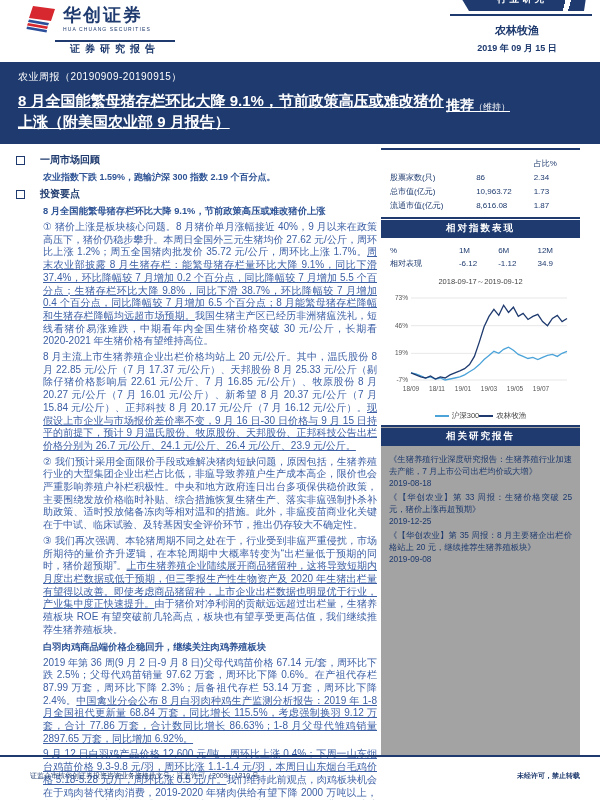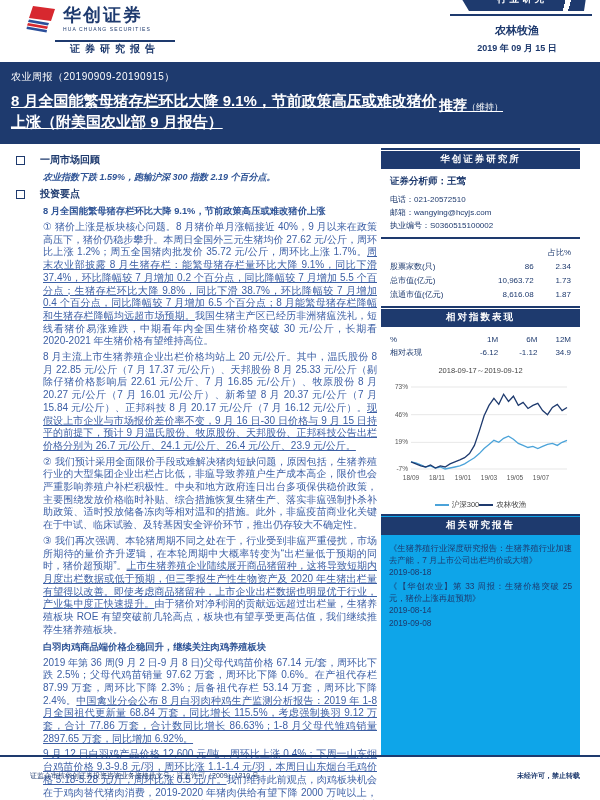--- a/index.html
+++ b/index.html
@@ -15,58 +15,58 @@
                text-align:center;font-size:10px;font-weight:bold;letter-spacing:5px;color:#1e3a6e;}
   .top-right{position:absolute;right:8px;top:0;width:150px;text-align:center;}
   .badge{height:20px;margin:-9px 5px 0 15px;background:linear-gradient(105deg,#1e3a6e 0 82%,#fff 82% 86%,#1e3a6e 86%);
          clip-path:polygon(0 0,100% 0,calc(100% - 3px) 100%,12px 100%);
          color:#fff;font-size:9.5px;font-weight:bold;letter-spacing:3px;line-height:16px;}
   .badge-rule{height:2px;background:#1e3a6e;margin:3px 0 0 8px;}
   .industry{margin-top:7px;font-size:11px;font-weight:bold;color:#1e3a6e;}
   .date{margin-top:4px;font-size:9px;font-weight:bold;color:#1e3a6e;}
   
   .banner{position:absolute;top:62px;left:0;width:600px;height:82px;background:#1e3a6e;color:#fff;
-          box-sizing:border-box;padding:8px 0 0 11px;}
+          box-sizing:border-box;padding:8px 0 0 18px;}
   .series{font-size:10px;letter-spacing:0.5px;}
   .banner-row{display:flex;text-decoration:underline;}
   .title{width:428px;font-size:15px;font-weight:bold;line-height:21px;margin:6px 0 0;}
   .rating{width:140px;padding-top:12px;white-space:nowrap;}
   .rating-main{font-size:14px;font-weight:bold;}
   .rating-sub{font-size:9px;}
   
   .content{position:absolute;top:148px;left:0;right:0;bottom:45px;display:flex;}
   .left-col{width:381px;box-sizing:border-box;padding:2px 4px 0 16px;}
   .sec-head{display:flex;align-items:center;font-size:10px;font-weight:bold;color:#1e3a6e;margin:3px 0 4px;}
   .square{width:7px;height:7px;border:1.3px solid #1e3a6e;margin-right:15px;flex:none;}
-  .lead{margin-left:27px;font-weight:bold;color:#2f5496;font-size:9px;line-height:13px;font-style:italic;}
+  .lead{margin-left:27px;font-weight:bold;color:#2f5496;font-size:9px;line-height:13px;}
   .sub-head{margin-left:27px;font-weight:bold;color:#2f5496;font-size:9.3px;margin-top:4px;line-height:13px;}
   .para{margin:3px 0 0 27px;color:#3c5fa5;font-size:10px;line-height:12.7px;text-align:justify;}
   .para .u{text-decoration:underline;}
   .risk{display:flex;margin-top:6px;font-size:9px;color:#2f5496;align-items:center;}
   .risk-bullet{color:#1e3a6e;font-size:9px;margin:0 10px 0 2px;}
   .risk b{color:#1e3a6e;}
   
   .sidebar{width:199px;margin-left:0;display:flex;flex-direction:column;}
   .sb-sec{border-top:2px solid #1e3a6e;}
   .sb-bar{margin-top:1px;background:#1e3a6e;color:#fff;font-weight:bold;font-size:9.5px;
           text-align:center;padding:2px 0 3px;letter-spacing:2px;}
   .sb-body{padding:6px 9px 5px;font-size:8px;color:#1e3a6e;}
   .analyst-name{font-size:9.5px;font-weight:bold;margin-bottom:5px;}
   .contact-line{line-height:13px;font-size:8px;}
   table{width:100%;border-collapse:collapse;font-size:8px;color:#1e3a6e;}
   td,th{padding:1.5px 0;font-weight:normal;}
-  .num{text-align:right;}
+  .num{text-align:left;}
   .perf-head th{font-weight:normal;}
   .chart-wrap{padding:2px 4px 4px;}
   .chart-title{text-align:center;font-size:7.5px;color:#444;margin:3px 0 1px;}
   .tick{font-size:6.5px;fill:#555;font-family:"Liberation Sans",sans-serif;}
   .legend{display:flex;justify-content:center;gap:0;font-size:7.5px;color:#444;margin-top:1px;}
   .lg-item{display:flex;align-items:center;gap:3px;}
   .lg-swatch{display:inline-block;width:14px;height:2px;}
-  .sb-reports{background:#0ea5e9;flex:1;}
+  .sb-reports{background:#a3a3a3;flex:1;}
   .sb-reports .sb-body{padding:7px 8px;}
   .report-item{margin-bottom:3px;}
   .report-title{font-size:8.3px;line-height:12px;text-align:justify;color:#1e3a6e;}
   .report-date{text-align:left;font-size:8.3px;margin:1px 0 3px;}
   
   .footer{position:absolute;left:0;right:0;bottom:0;height:45px;}
   .footer-rule{height:2px;background:#1e3a6e;}
   .footer-row{display:flex;justify-content:space-between;padding:14px 20px 0 30px;
               font-size:7px;color:#1e3a6e;}
   .footer-right{font-weight:bold;}
@@ -132,29 +132,20 @@
       <p class="para"><span class="u">9 月 12 日白羽鸡产品价格 12,600 元/吨，周环比上涨 0.4%；下周一山东烟台鸡苗价格 9.3-9.8 元/羽，周环比涨 1.1-1.4 元/羽，本周日山东烟台毛鸡价格 5.18-5.28 元/斤，周环比涨 0.5 元/斤。</span><span>我们维持此前观点，肉鸡板块机会在于鸡肉替代猪肉消费，2019-2020 年猪肉供给有望下降 2000 万吨以上，禽肉需求量有望大幅攀升，我们预计 2019 年下半年白羽肉鸡行业仍将维持高景气，继续关注肉鸡养殖板块。</span></p>
 
       <div class="risk">
         <span class="risk-bullet">✦</span>
         <span><b>风险提示：</b><span>疫病风险；价格上涨不及预期。</span></span>
       </div>
     </main>
 
     <aside class="sidebar">
 
-      <div class="sb-sec">
-        <div class="sb-bar">华创证券研究所</div>
-        <div class="sb-body">
-          <div class="analyst-name">证券分析师：王莺</div>
-          <div class="contact-line">电话：021-20572510</div>
-          <div class="contact-line">邮箱：wangying@hcyjs.com</div>
-          <div class="contact-line">执业编号：S0360515100002</div>
-        </div>
-      </div>
 
       <div class="sb-sec">
         <div class="sb-body">
           <table>
             <tbody>
                 <tr>
                   <td></td>
                   <td></td>
                   <td class="num">占比%</td>
                 </tr>
@@ -233,23 +224,24 @@
 
       <div class="sb-sec sb-reports">
         <div class="sb-bar">相关研究报告</div>
         <div class="sb-body">
           <div class="report-item">
             <div class="report-title">《生猪养殖行业深度研究报告：生猪养殖行业加速去产能，7 月上市公司出栏均价或大增》</div>
             <div class="report-date">2019-08-18</div>
           </div>
           <div class="report-item">
             <div class="report-title">《【华创农业】第 33 周报：生猪价格突破 25 元，猪价上涨再超预期》</div>
-            <div class="report-date">2019-08-14</div>
+            <div class="report-date">2019-12-25</div>
           </div>
           <div class="report-item">
+            <div class="report-title">《【华创农业】第 35 周报：8 月主要猪企出栏价格站上 20 元，继续推荐生猪养殖板块》</div>
             <div class="report-date">2019-09-08</div>
           </div>
         </div>
       </div>
     </aside>
   </div>
 
   <footer class="footer">
     <div class="footer-rule"></div>
     <div class="footer-row">

